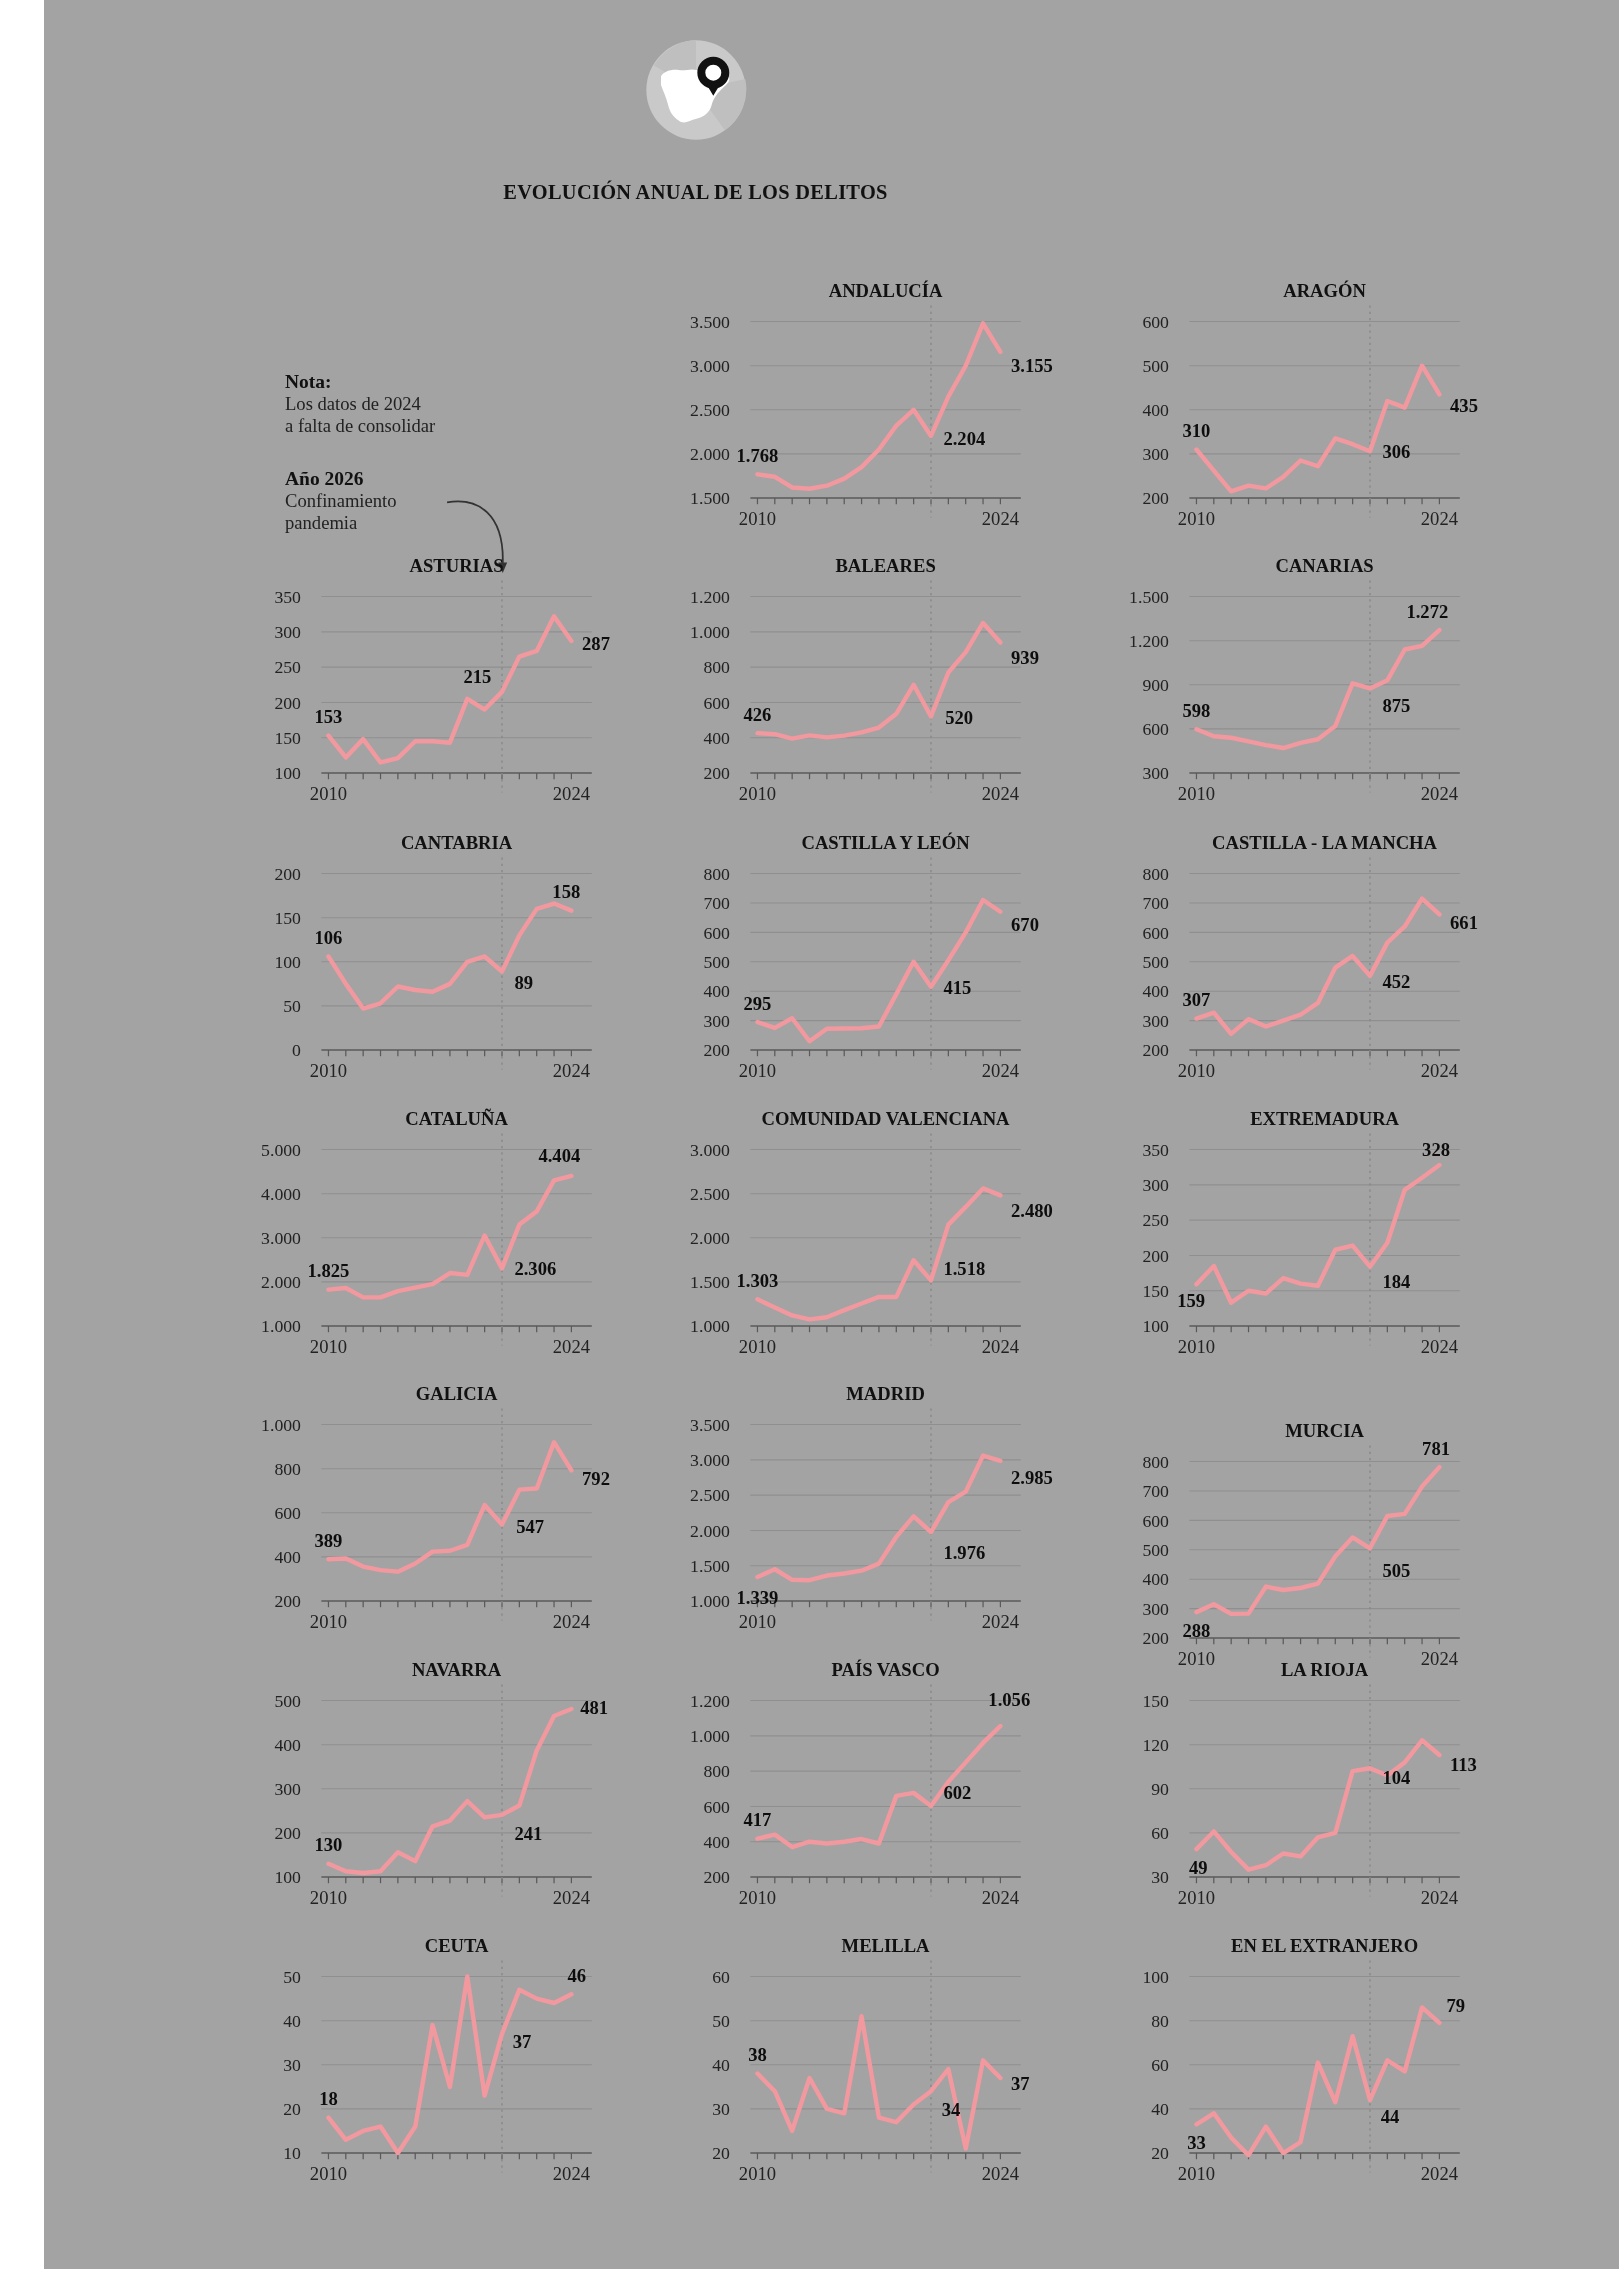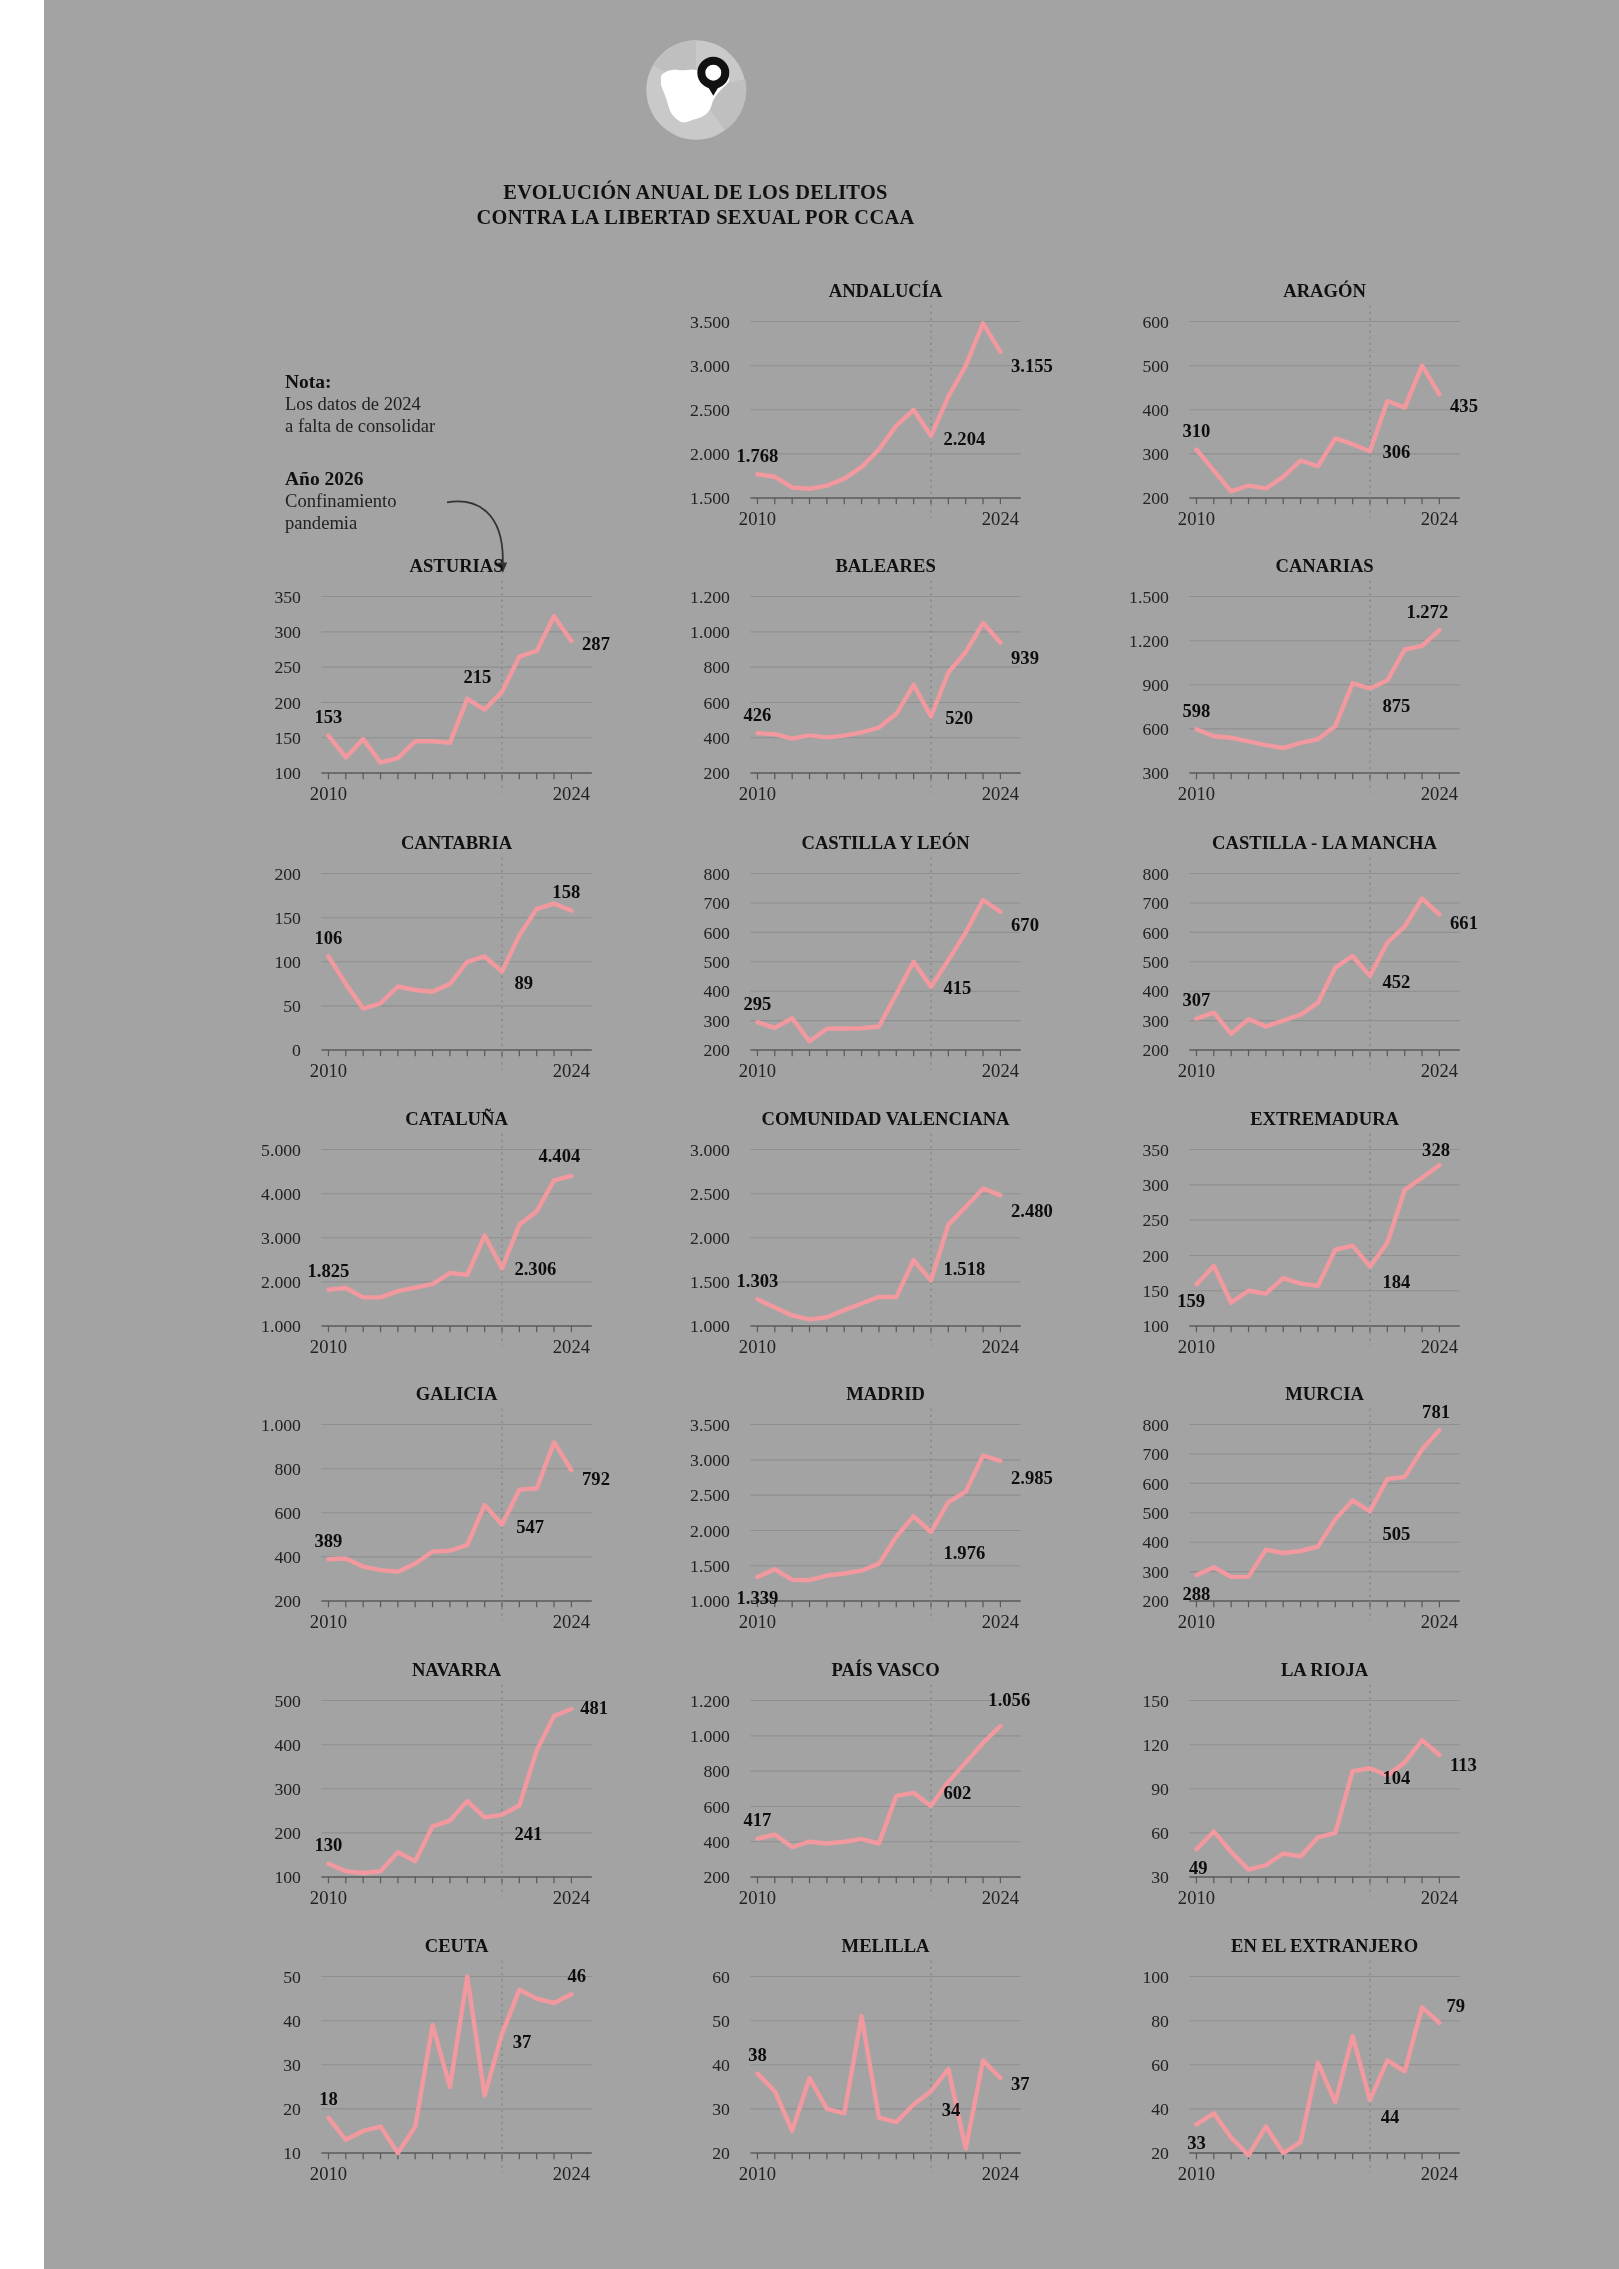--- a/index.html
+++ b/index.html
@@ -29,21 +29,20 @@
     <circle cx="57.5" cy="57.5" r="56" fill="#c9c9c9"></circle>
     <path d="M57.5 57.5 L10 30 A56 56 0 0 1 57.5 1.5 Z" fill="#bfbfbf"></path>
     <path d="M57.5 57.5 L113 45 A56 56 0 0 1 90 103 Z" fill="#bfbfbf"></path>
     <path fill="#ffffff" d="M18 42 C22 36 30 34 38 35 C46 36 52 33 58 35 C66 37 74 34 80 36 C86 38 93 40 95 44 C96 49 90 53 86 57 C80 63 77 68 75 75 C73 83 66 88 58 90 C50 92 44 97 38 92 C31 87 28 82 26 74 C24 66 20 58 18 52 Z"></path>
     <circle cx="77" cy="38" r="13.5" fill="#ffffff" stroke="#111111" stroke-width="9"></circle>
     <path d="M70.5 53 L83.5 53 L77 64 Z" fill="#111111"></path>
   </svg>
 
   <div id="page-title">
     <div>EVOLUCIÓN ANUAL DE LOS DELITOS</div>
-    <div>CONTRA LA LIBERTAD SEXUAL POR CCAA</div>
   </div>
 
   <div class="note-block" id="note-2024">
     <div class="nb-head">Nota:</div>
     <div>Los datos de 2024</div>
     <div>a falta de consolidar</div>
   </div>
 
   <div class="note-block" id="note-2020">
     <div class="nb-head">Año 2026</div>
@@ -521,21 +520,21 @@
           <line x1="357.42857142857144" y1="247" x2="357.42857142857144" y2="254" stroke="#5a5a5a" stroke-width="1.4"></line>
           <line x1="377" y1="247" x2="377" y2="254" stroke="#5a5a5a" stroke-width="1.4"></line>
           <text x="103" y="277" text-anchor="middle" class="t-year">2010</text>
           <text x="377" y="277" text-anchor="middle" class="t-year">2024</text>
           <line x1="298.7142857142857" y1="30" x2="298.7142857142857" y2="269" stroke="#888888" stroke-width="1.6" stroke-dasharray="2.5,4.5"></line>
           <polyline points="103.0,220.0 122.6,211.2 142.1,223.1 161.7,223.5 181.3,218.3 200.9,216.0 220.4,212.8 240.0,204.8 259.6,174.6 279.1,151.5 298.7,169.3 318.3,135.6 337.9,123.6 357.4,83.0 377.0,89.0" fill="none" stroke="#F2989F" stroke-width="5" stroke-linejoin="round" stroke-linecap="round"></polyline>
           <text x="103" y="250.0156" text-anchor="middle" class="t-val">1.339</text>
           <text x="312.7142857142857" y="199.31040000000002" text-anchor="start" class="t-val">1.976</text>
           <text x="389" y="114.994" text-anchor="start" class="t-val">2.985</text>
         </svg></div>
-      <div class="chart" style="left: 1061px; top: 1382px;"><svg viewBox="0 0 470 300" width="417" height="266">
+      <div class="chart" style="left: 1061px; top: 1419px;"><svg viewBox="0 0 470 300" width="417" height="266">
           <text x="247.5" y="20" text-anchor="middle" class="t-title">MURCIA</text>
           <line x1="95" y1="48" x2="400" y2="48" stroke="#8F8F8F" stroke-width="1.2"></line>
           <text x="72" y="55" text-anchor="end" class="t-tick">800</text>
           <line x1="95" y1="81.16666666666666" x2="400" y2="81.16666666666666" stroke="#8F8F8F" stroke-width="1.2"></line>
           <text x="72" y="88.16666666666666" text-anchor="end" class="t-tick">700</text>
           <line x1="95" y1="114.33333333333333" x2="400" y2="114.33333333333333" stroke="#8F8F8F" stroke-width="1.2"></line>
           <text x="72" y="121.33333333333333" text-anchor="end" class="t-tick">600</text>
           <line x1="95" y1="147.5" x2="400" y2="147.5" stroke="#8F8F8F" stroke-width="1.2"></line>
           <text x="72" y="154.5" text-anchor="end" class="t-tick">500</text>
           <line x1="95" y1="180.66666666666666" x2="400" y2="180.66666666666666" stroke="#8F8F8F" stroke-width="1.2"></line>

